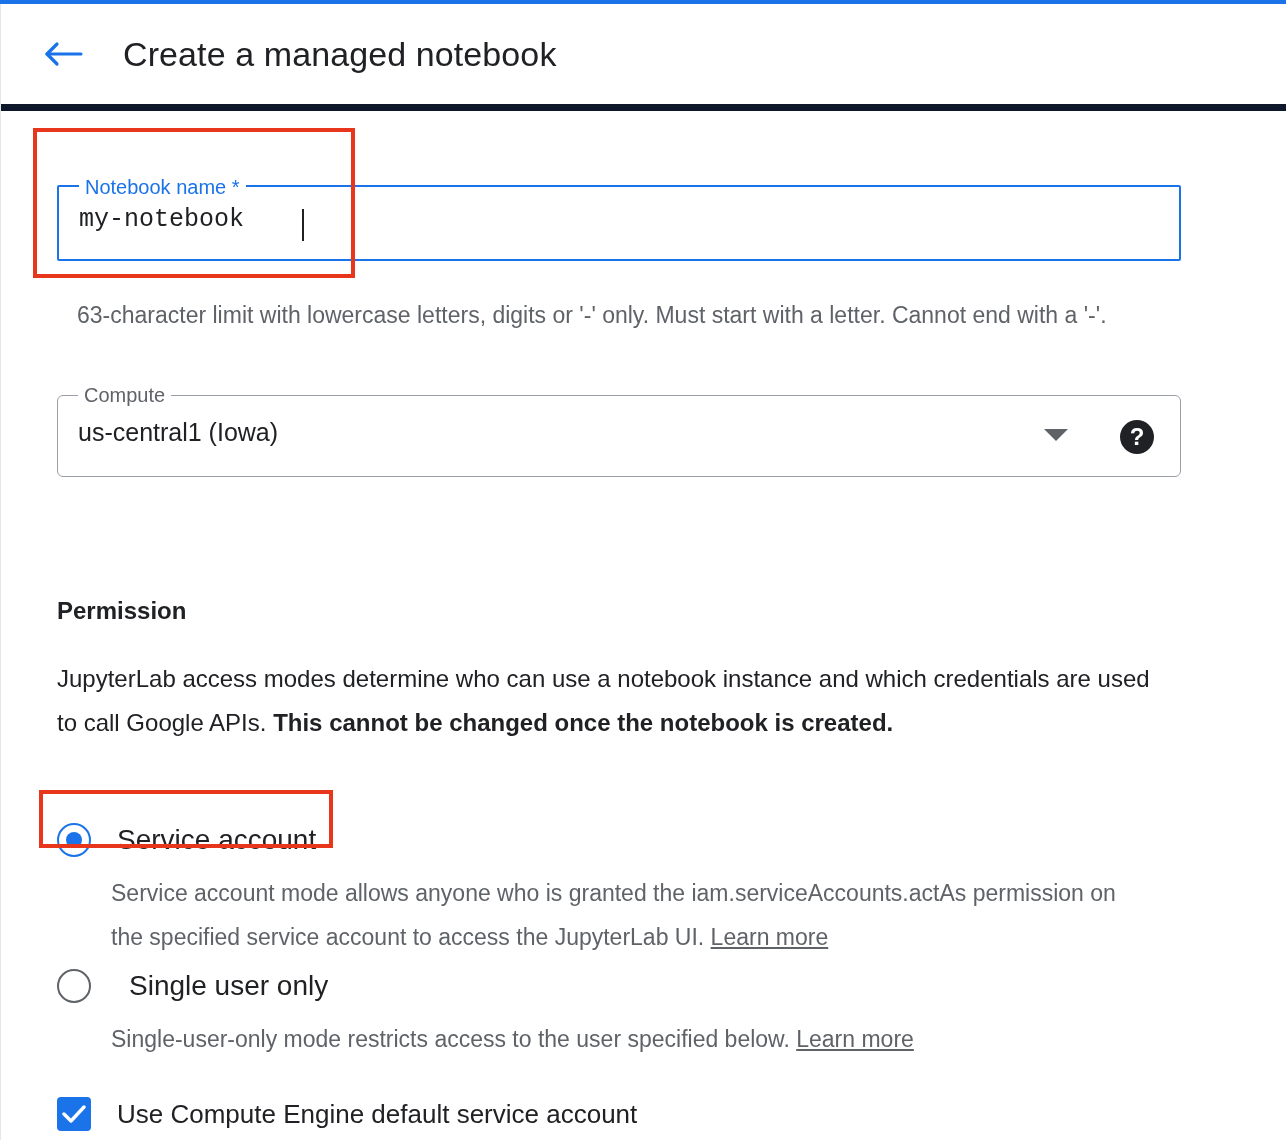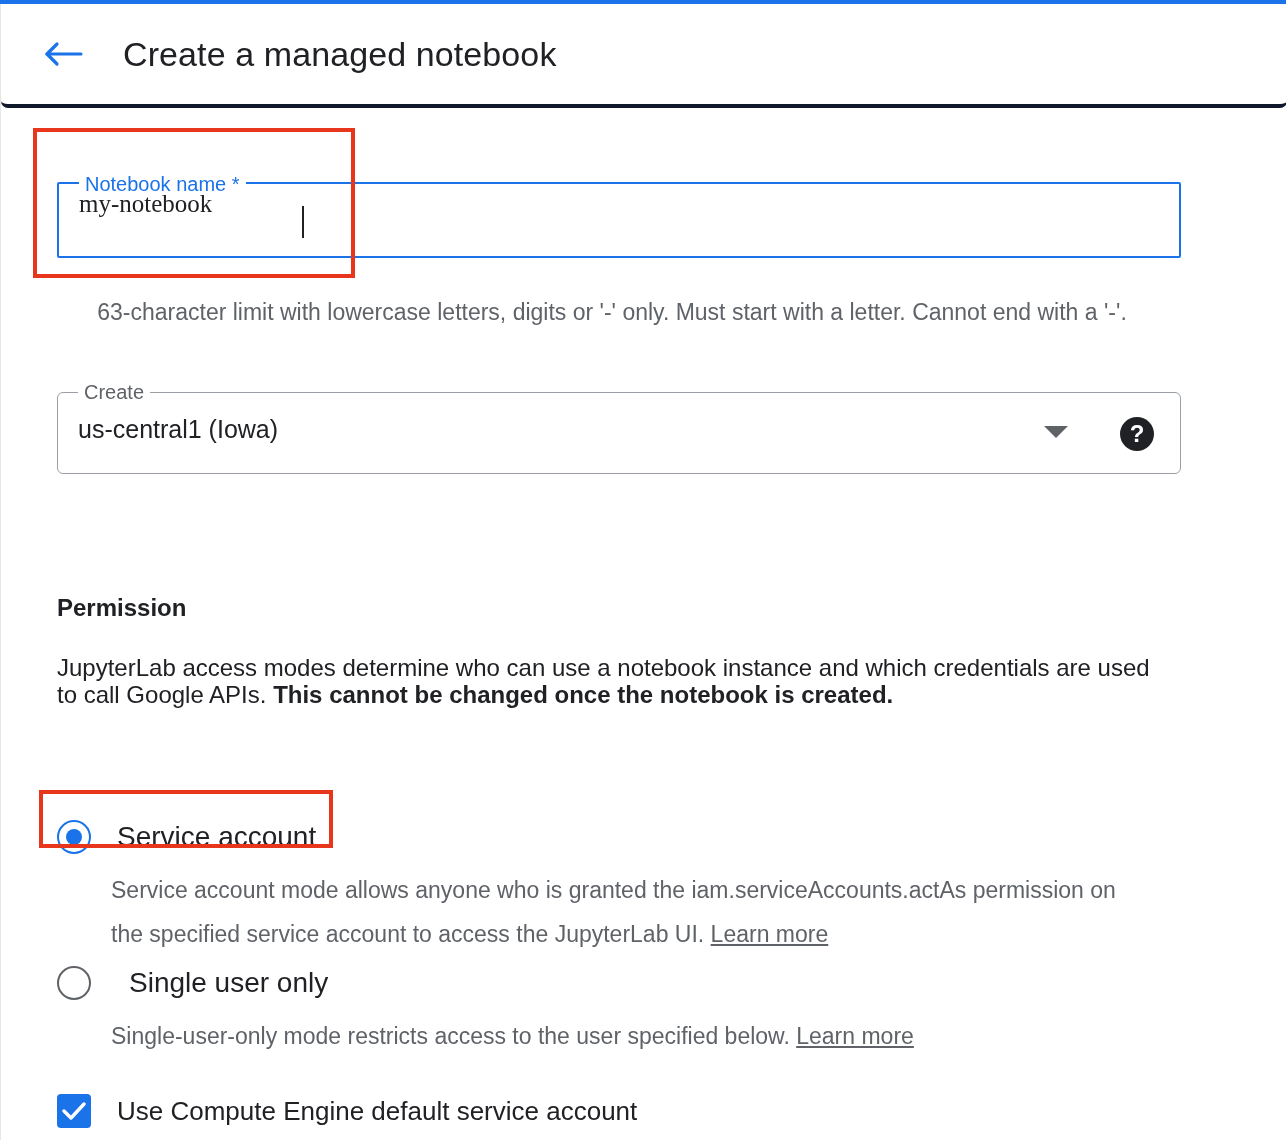--- a/index.html
+++ b/index.html
@@ -32,24 +32,23 @@
     width: 1286px;
     height: 1136px;
     background: #ffffff;
     border-left: 1px solid #e4e6e8;
   }
 
   
   .header {
     position: relative;
     height: 100px;
-    border-bottom: 4px solid #0f172a;
+    border-bottom: 7px solid #0f172a;
     display: flex;
     align-items: center;
-    border-radius: 7px;
   }
   .back-arrow {
     margin-left: 40px;
     width: 44px;
     height: 44px;
     display: flex;
     align-items: center;
     justify-content: center;
     cursor: pointer;
   }
@@ -92,25 +91,25 @@
     padding: 0 6px;
     font-size: 20px;
     color: #1a73e8;
     font-weight: 500;
     line-height: 26px;
     white-space: nowrap;
   }
   .textfield input {
     position: absolute;
     left: 20px;
-    top: 6px;
+    top: 18px;
     width: 1060px;
     border: none;
     outline: none;
-    font-family: Liberation Serif, serif;
+    font-family: Liberation Mono, monospace;
     font-size: 25px;
     color: #202124;
     background: transparent;
     padding: 0;
   }
   .caret {
     position: absolute;
     left: 243px;
     top: 22px;
     width: 2px;
@@ -118,21 +117,20 @@
     background: #202124;
   }
   .helper-text {
     position: absolute;
     left: 76px;
     top: 186px;
     width: 1070px;
     font-size: 23px;
     line-height: 36px;
     color: #5f6368;
-    text-align: center;
   }
 
   
   .select-wrap {
     position: absolute;
     left: 56px;
     top: 284px;
     width: 1124px;
   }
   .selectfield {
@@ -196,21 +194,21 @@
     font-size: 24px;
     font-weight: 700;
     color: #202124;
   }
   .section-desc {
     position: absolute;
     left: 56px;
     top: 546px;
     width: 1110px;
     font-size: 24px;
-    line-height: 27px;
+    line-height: 44px;
     color: #202124;
   }
   .section-desc b { font-weight: 700; }
 
   .radio-row {
     position: absolute;
     left: 56px;
     display: flex;
     align-items: center;
     cursor: pointer;
@@ -318,21 +316,21 @@
       <div class="textfield">
         <span class="legend">Notebook name *</span>
         <input type="text" value="my-notebook" style="">
         <span class="caret"></span>
       </div>
     </div>
     <div class="helper-text">63-character limit with lowercase letters, digits or '-' only. Must start with a letter. Cannot end with a '-'.</div>
 
     <div class="select-wrap">
       <div class="selectfield">
-        <span class="legend">Create</span>
+        <span class="legend">Compute</span>
         <span class="value">us-central1 (Iowa)</span>
         <span class="dropdown-arrow"></span>
         <span class="help-icon">?</span>
       </div>
     </div>
 
     <div class="section-title">Permission</div>
     <div class="section-desc">
       <span>JupyterLab access modes determine who can use a notebook instance and which credentials are used to call Google APIs. </span><b>This cannot be changed once the notebook is created.</b>
     </div>

